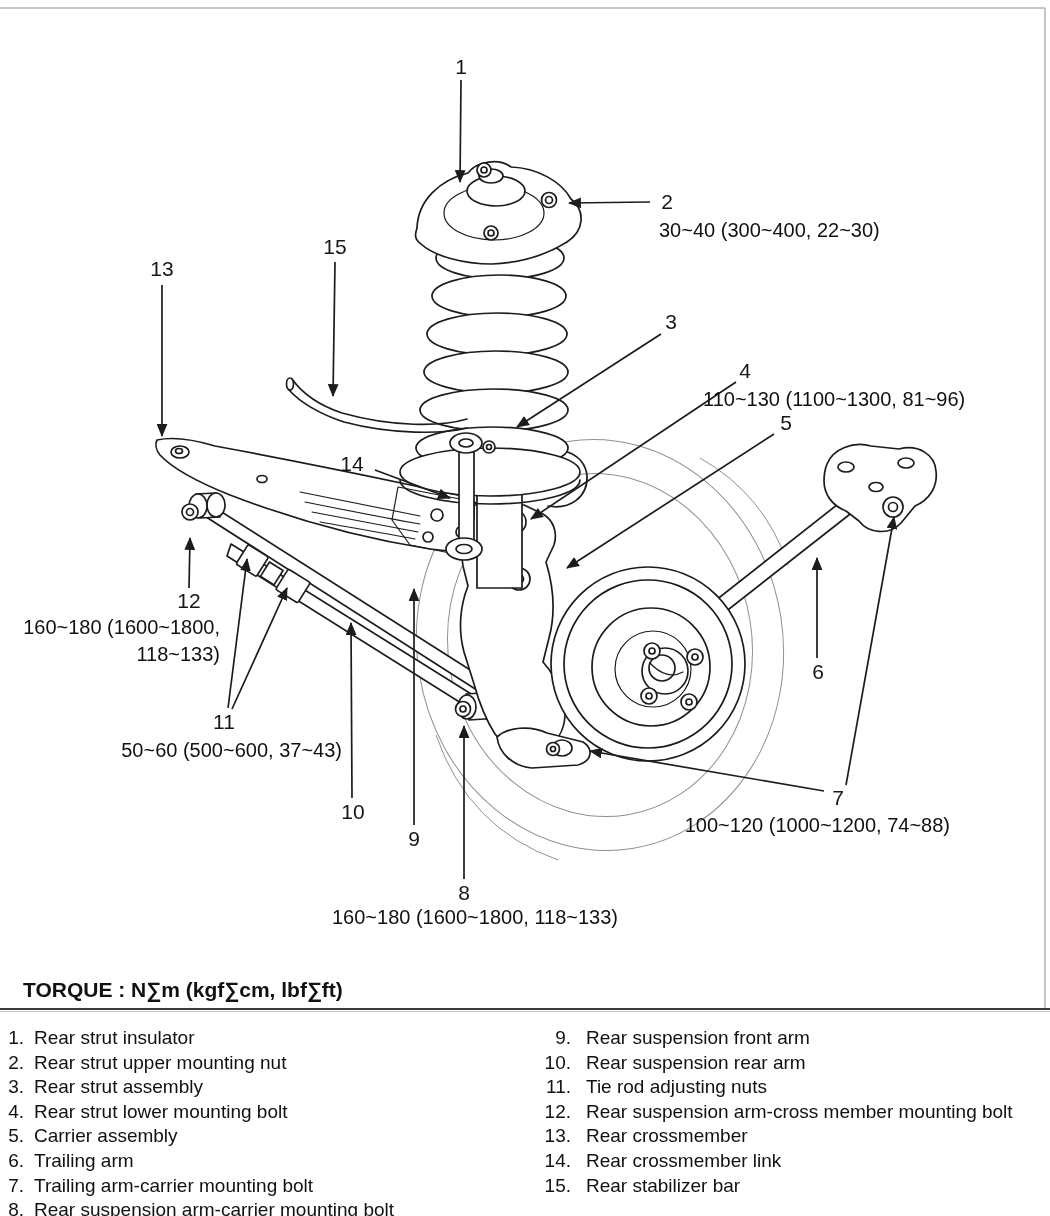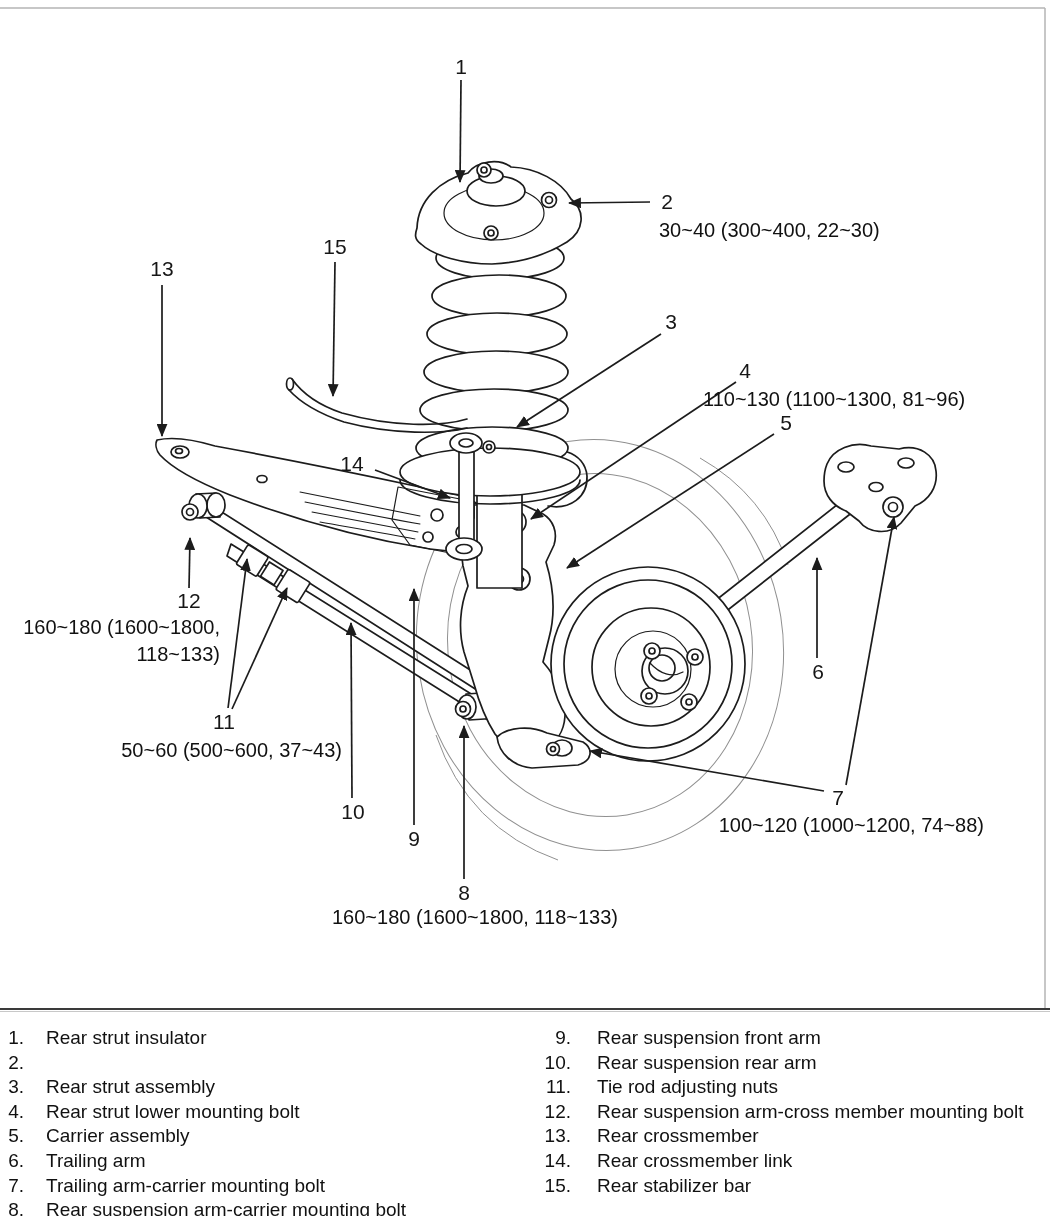--- a/index.html
+++ b/index.html
@@ -10,22 +10,22 @@
   .num{position:absolute;transform:translateX(-50%);font-size:21px;line-height:22px;color:#161616;}
   .torque{position:absolute;font-weight:normal;font-size:20px;line-height:27px;color:#111;white-space:nowrap;}
   .torque.center{text-align:right;white-space:pre-line;}
   .tnote{position:absolute;left:23px;top:978px;font-weight:bold;font-size:21px;color:#111;}
   .plist{position:absolute;top:1026px;font-size:19px;line-height:24.6px;}
   .plist.leftcol{left:2px;width:520px;}
   .plist.rightcol{left:537px;width:510px;}
   .prow{display:flex;}
   .pnum{flex:none;width:22px;text-align:right;}
   .rightcol .pnum{width:34px;}
-  .plabel{margin-left:22px;}
-  .rightcol .plabel{margin-left:26px;}
+  .plabel{margin-left:10px;}
+  .rightcol .plabel{margin-left:15px;}
 </style>
 </head>
 <body>
 
 <div id="stage">
 
 <svg class="art" width="1050" height="1216" viewBox="0 0 1050 1216">
   <defs>
     <marker id="arw" viewBox="0 0 12 10" refX="11" refY="5" markerWidth="13" markerHeight="11" orient="auto-start-reverse" markerUnits="userSpaceOnUse">
       <path d="M0,0 L12,5 L0,10 Z" fill="#1c1c1c"></path>
@@ -229,30 +229,32 @@
 <div class="num" style="left:162px;top:258px">13</div>
 <div class="num" style="left:352px;top:453px">14</div>
 <div class="num" style="left:335px;top:236px">15</div>
 
 <div class="torque" style="left:659px;top:217px">30~40 (300~400, 22~30)</div>
 <div class="torque" style="left:703px;top:386px">110~130 (1100~1300, 81~96)</div>
 <div class="torque center" style="left:20px;top:614px;width:200px">160~180 (1600~1800,
 118~133)</div>
 <div class="torque center" style="left:112px;top:737px;width:230px">50~60 (500~600, 37~43)</div>
 <div class="torque center" style="left:318px;top:904px;width:300px">160~180 (1600~1800, 118~133)</div>
-<div class="torque center" style="left:708px;top:812px;width:276px">100~120 (1000~1200, 74~88)</div>
-
+<div class="torque center" style="left:674px;top:812px;width:276px">100~120 (1000~1200, 74~88)</div>
+
+<div class="tnote">TORQUE : N∑m (kgf∑cm, lbf∑ft)</div>
 
 <div class="plist leftcol">
   <div class="prow">
         <span class="pnum">1.</span>
         <span class="plabel">Rear strut insulator</span>
       </div>
   <div class="prow">
         <span class="pnum">2.</span>
+        <span class="plabel">Rear strut upper mounting nut</span>
       </div>
   <div class="prow">
         <span class="pnum">3.</span>
         <span class="plabel">Rear strut assembly</span>
       </div>
   <div class="prow">
         <span class="pnum">4.</span>
         <span class="plabel">Rear strut lower mounting bolt</span>
       </div>
   <div class="prow">

